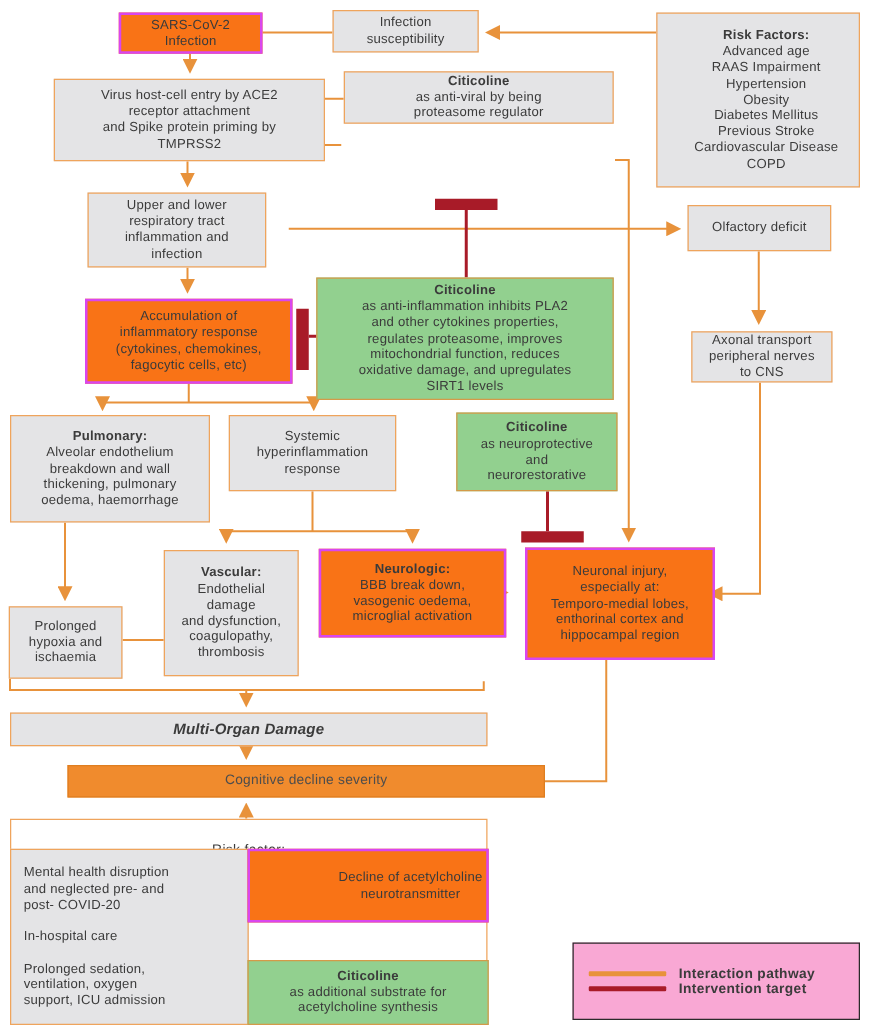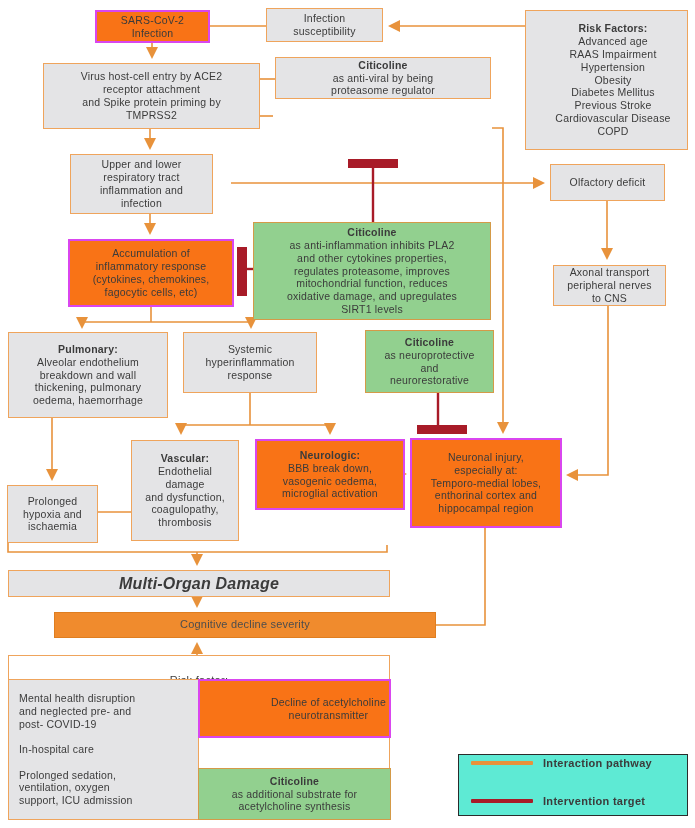--- a/index.html
+++ b/index.html
@@ -14,27 +14,27 @@
     text-align:center;font-size:10.5px;line-height:1.22;letter-spacing:.2px;
     padding:2px 3px;
   }
   .bx .tl{font-weight:bold;white-space:pre-line;}
   .bx .bd{white-space:pre-line;}
   .gray {background:#e4e4e6;border:1.6px solid #efa45c;}
   .yellow{background:#f97316;border:2px solid #d946ef;}
   .green {background:#92d08f;border:1.6px solid #d49a48;}
   .obar {background:#f08b2d;border:1.6px solid #df7e20;color:#4d4d4d;}
   .left-align{align-items:flex-start;text-align:left;padding-left:10px;}
-  .mo{font-weight:bold;font-style:italic;font-size:16px;}
+  .mo{font-weight:bold;font-style:italic;font-size:12px;}
   #bottom-group{position:absolute;z-index:2;box-sizing:border-box;border:1.6px solid #efa45c;background:#ffffff;}
   #bottom-header{position:absolute;left:0;top:12px;width:100%;height:24px;box-sizing:border-box;
     border-bottom:1.6px solid #efa45c;display:flex;align-items:center;justify-content:center;
     font-size:11px;letter-spacing:.3px;}
-  #legend{position:absolute;z-index:3;box-sizing:border-box;background:#5eead4;
-    border:1.6px solid #2b2b2b;display:flex;flex-direction:column;justify-content:flex-end;gap:26px;padding:8px 12px;}
+  #legend{position:absolute;z-index:3;box-sizing:border-box;background:#f9a8d4;
+    border:1.6px solid #2b2b2b;display:flex;flex-direction:column;justify-content:center;gap:0;padding:8px 12px;}
   .lrow{display:flex;align-items:center;gap:10px;}
   .lline{width:62px;height:4px;border-radius:1px;}
   .ltext{font-size:11px;font-weight:bold;color:#3b3b3b;letter-spacing:.3px;}
 </style>
 </head>
 <body>
 
 <div id="stage">
 
   <svg id="wires" width="695" height="828" viewBox="0 0 695 828">
@@ -190,21 +190,21 @@
 vasogenic oedema,
 microglial activation</span>
   </div>
 
   <div class="bx gray" style="left:7px;top:485px;width:91px;height:58px;">
     <span class="bd">Prolonged
 hypoxia and
 ischaemia</span>
   </div>
 
-  <div class="bx yellow" style="left:410px;top:438px;width:152px;height:90px;">
+  <div class="bx yellow" style="left:420px;top:438px;width:152px;height:90px;">
     <span class="bd">Neuronal injury,
 especially at:
 Temporo-medial lobes,
 enthorinal cortex and
 hippocampal region</span>
   </div>
 
   <div class="bx gray mo" style="left:8px;top:570px;width:382px;height:27px;">
     <span class="bd">Multi-Organ Damage</span>
   </div>
@@ -213,21 +213,21 @@
     <span class="bd">Cognitive decline severity</span>
   </div>
 
   <div id="bottom-group" style="left:8px;top:655px;width:382px;height:163px;">
     <div id="bottom-header">
       <span>Risk factor:</span>
     </div>
     <div class="bx gray left-align" style="left:-1px;top:23px;width:191px;height:141px;">
       <span class="bd">Mental health disruption
 and neglected pre- and
-post- COVID-19
+post- COVID-20
 
 In-hospital care
 
 Prolonged sedation,
 ventilation, oxygen
 support, ICU admission</span>
     </div>
     <div class="bx yellow" style="left:189px;top:23px;width:193px;height:59px;align-items:flex-end;">
       <span class="bd">Decline of acetylcholine
 neurotransmitter</span>

